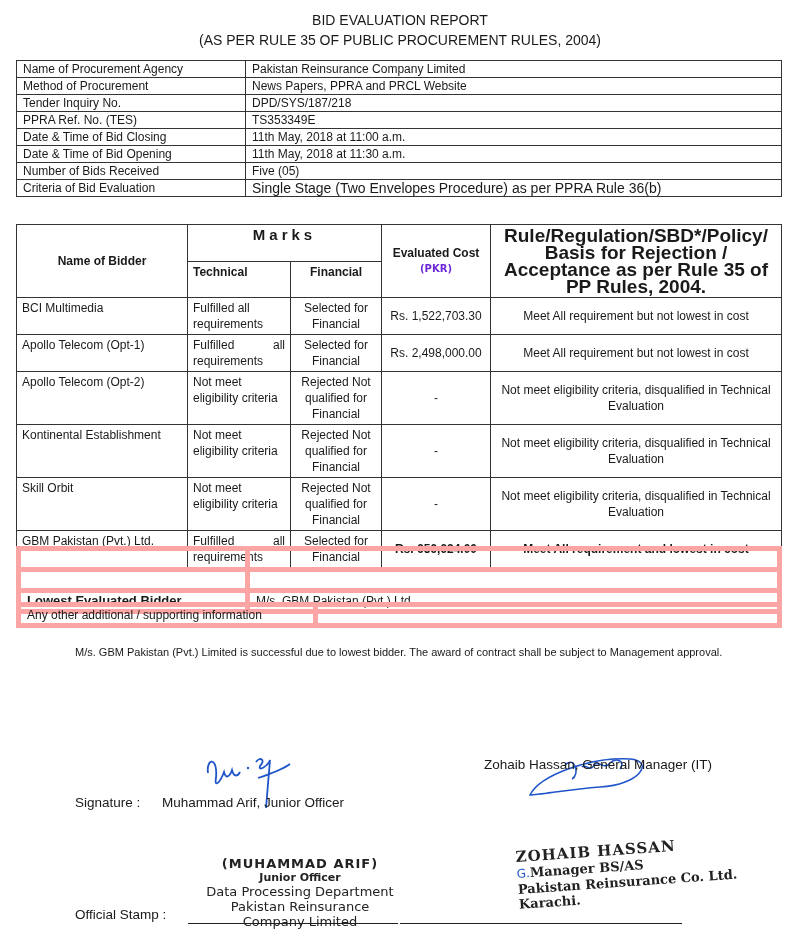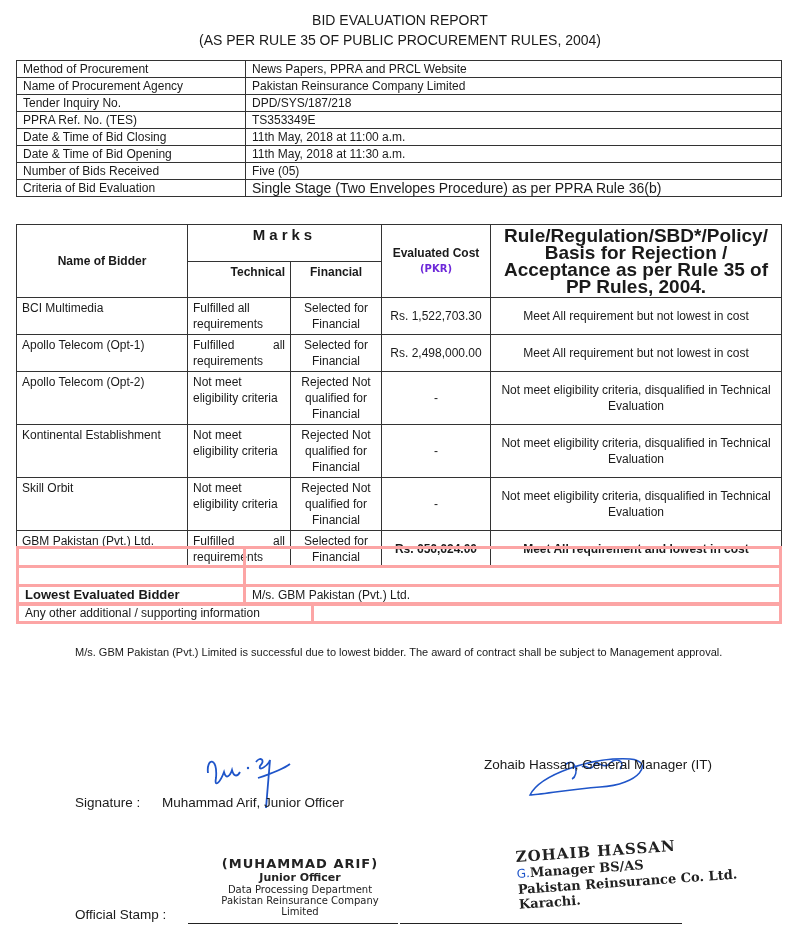--- a/index.html
+++ b/index.html
@@ -23,51 +23,51 @@
   .c-cost { width: 98px; text-align: center; vertical-align: middle !important; }
   .c-rule { text-align: center; vertical-align: middle !important; }
   .marks { font-size: 15px; letter-spacing: 4px; text-align: center; }
   .rulehead { font-size: 19px; text-align: center; line-height: 17px !important; }
   .pkr { display: block; color: #6d28d9; font-size: 10px; font-family: "DejaVu Sans", sans-serif; }
   .bold { font-weight: bold; }
   .justify { text-align: justify; text-align-last: justify; }
   .blank td { height: 16px; }
 
   .foot { position: absolute; left: 16px; width: 766px; border-collapse: collapse; font-size: 12px; }
-  .foot td { border: 3px solid #fca5a5; padding: 0 6px; height: 16px; line-height: 16px; }
+  .foot td { border: 5px solid #fca5a5; padding: 0 6px; height: 16px; line-height: 16px; }
 
   .para { position: absolute; left: 75px; top: 642px; width: 680px; font-size: 11px; line-height: 20px; }
 
   .sig-label { position: absolute; font-size: 13.5px; }
   .stamp1 { position: absolute; left: 205px; top: 856px; width: 190px; text-align: center; font-family: "DejaVu Sans", sans-serif; color: #222; }
   .stamp1 .n { font-size: 13px; font-weight: bold; letter-spacing: 1px; }
   .stamp1 .r { font-size: 11px; font-weight: bold; }
-  .stamp1 .d { font-size: 10px; }
+  .stamp1 .d { font-size: 13px; }
   .stamp2 { position: absolute; left: 515px; top: 848px; font-family: "DejaVu Serif", serif; font-weight: bold; color: #222; transform: rotate(-4deg); transform-origin: left top; }
   .stamp2 .n { font-size: 15px; letter-spacing: 1px; }
   .stamp2 .l { font-size: 13px; line-height: 15px; }
   .stamp2 .g { color: #1f55c9; font-family: "DejaVu Sans", sans-serif; font-weight: normal; font-size: 12px; }
   .line { position: absolute; border-top: 1px solid #222; height: 0; }
   .sig-svg { position: absolute; }
 </style>
 </head>
 <body>
 
 <div class="title" id="t1">BID EVALUATION REPORT</div>
 <div class="title" id="t2">(AS PER RULE 35 OF PUBLIC PROCUREMENT RULES, 2004)</div>
 
 <table class="info">
   <tbody>
       <tr>
+        <td class="k">Name of Procurement Agency</td>
+        <td>Pakistan Reinsurance Company Limited</td>
+      </tr>
+  <tr>
         <td class="k">Method of Procurement</td>
         <td>News Papers, PPRA and PRCL Website</td>
-      </tr>
-  <tr>
-        <td class="k">Name of Procurement Agency</td>
-        <td>Pakistan Reinsurance Company Limited</td>
       </tr>
   <tr>
         <td class="k">Tender Inquiry No.</td>
         <td>DPD/SYS/187/218</td>
       </tr>
   <tr>
         <td class="k">PPRA Ref. No. (TES)</td>
         <td>TS353349E</td>
       </tr>
   <tr>
@@ -94,21 +94,21 @@
       <tr>
     <th class="c-name" rowspan="2" style="vertical-align:middle">Name of Bidder</th>
     <th colspan="2" class="marks">Marks</th>
     <th class="c-cost" rowspan="2">
       <span>Evaluated Cost</span>
       <span class="pkr">(PKR)</span>
     </th>
     <th class="rulehead" rowspan="2">Rule/Regulation/SBD*/Policy/ Basis for Rejection / Acceptance as per Rule 35 of PP Rules, 2004.</th>
   </tr>
   <tr>
-    <th class="c-tech" style="text-align:right">Technical</th>
+    <th class="c-tech" style="text-align:left">Technical</th>
     <th class="c-fin">Financial</th>
   </tr>
 
   <tr>
     <td class="c-name">BCI Multimedia</td>
     <td class="c-tech">Fulfilled all requirements</td>
     <td class="c-fin">Selected for Financial</td>
     <td class="c-cost">Rs. 1,522,703.30</td>
     <td class="c-rule">Meet All requirement  but not lowest in cost</td>
   </tr>

